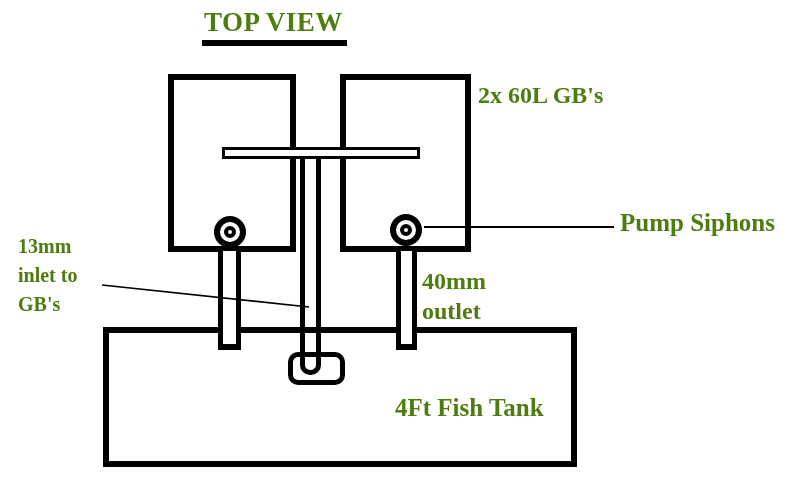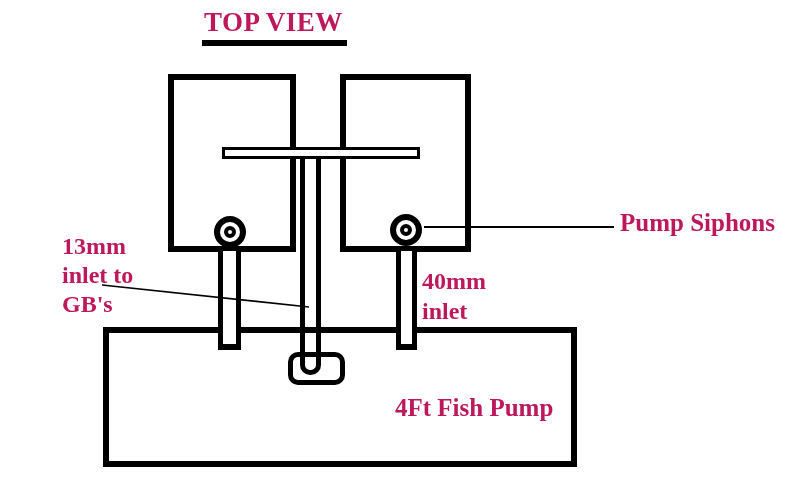--- a/index.html
+++ b/index.html
@@ -11,36 +11,36 @@
     background: #ffffff;
     font-family: "Liberation Serif", "DejaVu Serif", serif;
     color: #000000;
     overflow: hidden;
   }
   .abs { position: absolute; }
 
   
   .lbl {
     font-weight: bold;
-    color: #be185d;
+    color: #4d7c0f;
     white-space: pre-line;
     line-height: 1.22;
     z-index: 5;
   }
   .title {
     left: 202px; top: 6px;
     font-size: 27px;
     letter-spacing: 0.5px;
     border-bottom: 6px solid #000;
     padding: 0 4px 1px 2px;
     display: inline-block;
   }
   .gb-label     { left: 478px; top: 81px;  font-size: 24px; }
   .bell-label   { left: 620px; top: 208px; font-size: 25px; }
-  .inlet-label  { left: 18px;  top: 232px; font-size: 24px; line-height: 29px; margin-left: 44px; }
+  .inlet-label  { left: 18px;  top: 232px; font-size: 20px; line-height: 29px; }
   .outlet-label { left: 422px; top: 266px; font-size: 24px; line-height: 30px; }
   .pump-label   { left: 256px; top: 393px; font-size: 25px; }
   .tank-label   { left: 395px; top: 393px; font-size: 25px; }
 
   
   .bed {
     border: 6px solid #000;
     background: transparent;
     z-index: 1;
   }
@@ -119,30 +119,31 @@
 </style>
 </head>
 <body>
 
 <div class="canvas">
 
   <div class="abs lbl title">TOP VIEW</div>
 
   <div class="abs bed bed-left"></div>
   <div class="abs bed bed-right"></div>
+  <div class="abs lbl gb-label">2x 60L GB's</div>
 
   <div class="abs tank"></div>
-  <div class="abs lbl tank-label">4Ft Fish Pump</div>
+  <div class="abs lbl tank-label">4Ft Fish Tank</div>
 
   <div class="abs pump"></div>
 
   <div class="abs outlet-pipe outlet-pipe-left"></div>
   <div class="abs outlet-pipe outlet-pipe-right"></div>
   <div class="abs lbl outlet-label">40mm
-inlet</div>
+outlet</div>
 
   <div class="abs manifold"></div>
   <div class="abs center-pipe"></div>
 
   <div class="abs siphon siphon-left">
     <div class="siphon-dot"></div>
   </div>
   <div class="abs siphon siphon-right">
     <div class="siphon-dot"></div>
   </div>

